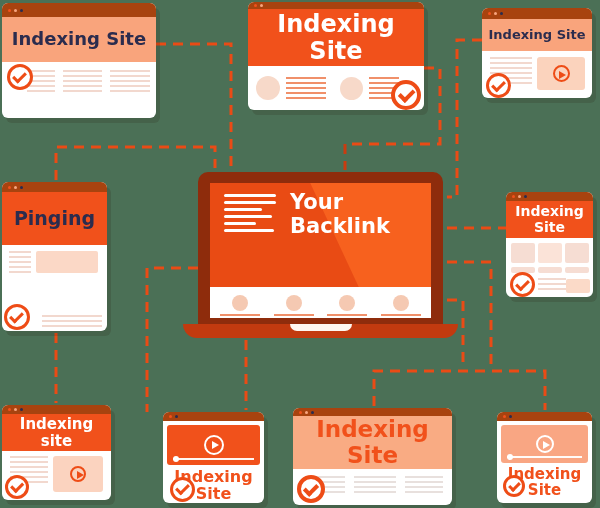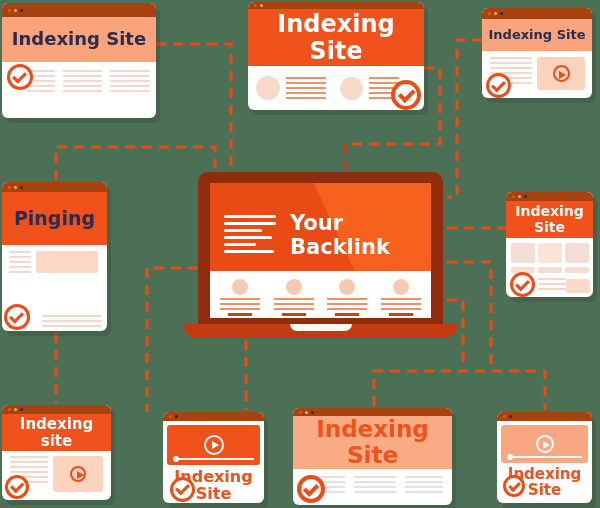--- a/index.html
+++ b/index.html
@@ -97,22 +97,22 @@
   .c-bc .body{height:36px;display:flex;gap:9px;padding:7px 6px 0 12px;}
 
   .c-br{left:497px;top:412px;width:95px;height:91px;}
   .c-br .titlebar{height:9px;}
   .c-br .body{padding:4px 4px 0;}
   .c-br .v-label{font-size:15px;}
   
   .laptop-frame{position:absolute;left:198px;top:172px;width:245px;height:152px;z-index:2;
     background:#8E2C0C;border-radius:10px 10px 0 0;padding:11px 12px 6px;box-sizing:border-box;}
   .screen{width:100%;height:100%;background:#fff;overflow:hidden;}
-  .hero{height:88px;background:linear-gradient(65deg,#E94B14 55%,#F7611E 55.4%);
-        display:flex;gap:10px;padding:29px 6px 0 14px;box-sizing:border-box;}
+  .hero{height:104px;background:linear-gradient(65deg,#E94B14 55%,#F7611E 55.4%);
+        display:flex;gap:10px;padding:8px 6px 0 14px;box-sizing:border-box;}
   .menu-lines{display:flex;flex-direction:column;gap:4px;width:56px;flex:none;padding-top:3px;}
   .menu-lines span{height:3px;background:#fff;border-radius:2px;display:block;}
   .hero-title{color:#fff;font-weight:bold;font-size:21px;line-height:1.12;}
   .strip{height:55px;display:flex;justify-content:space-between;padding:8px 10px 0;box-sizing:border-box;}
   .lcol{display:flex;flex-direction:column;align-items:center;gap:3px;}
   .lcol .circle{width:16px;height:16px;background:#F5C9B2;}
   .lcol .lines{width:40px;height:12px;}
   .lcol .bar{width:24px;height:3px;background:#C5460F;}
   .laptop-base{position:absolute;left:183px;top:324px;width:275px;height:14px;z-index:3;
     background:#C23A0F;border-radius:0 0 18px 18px;}

